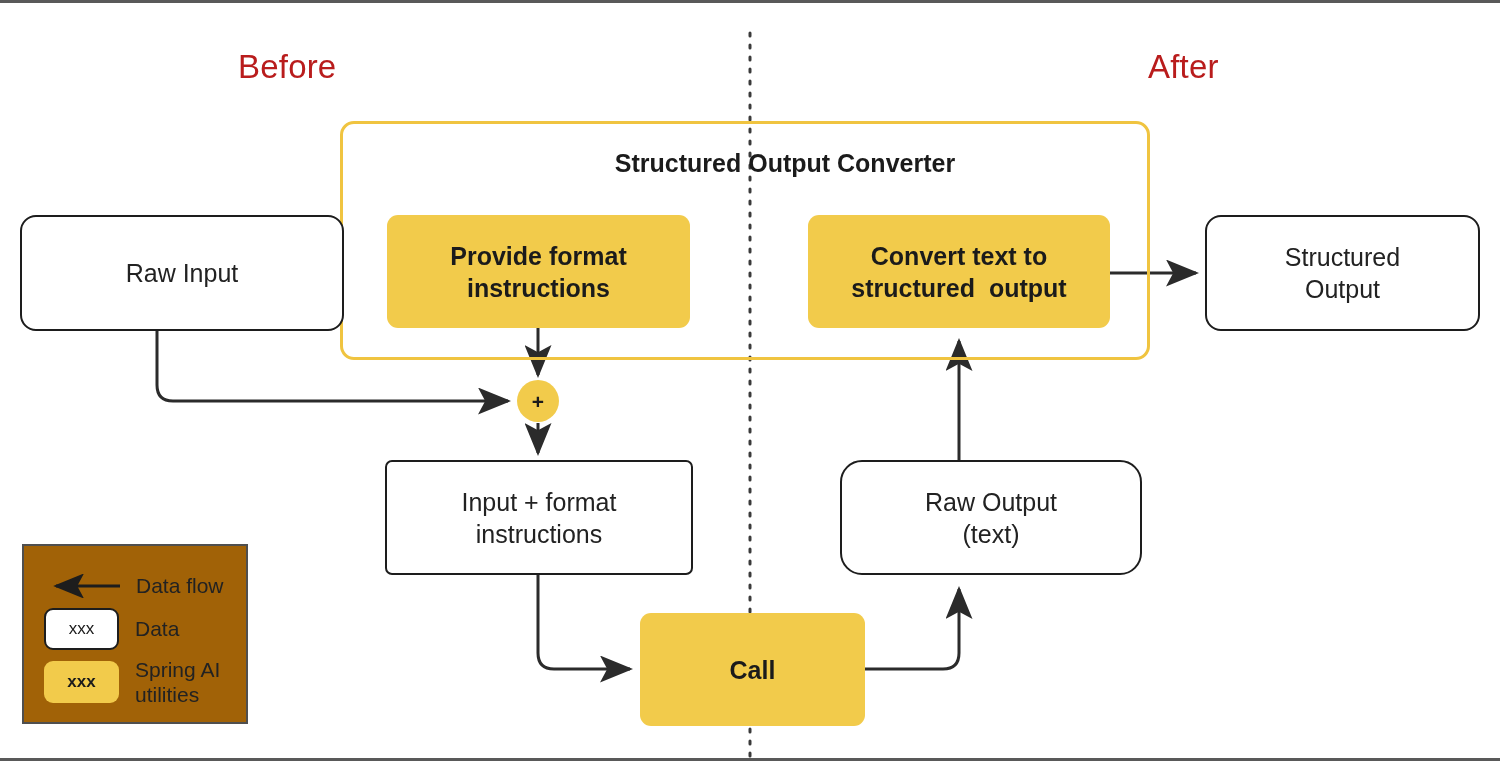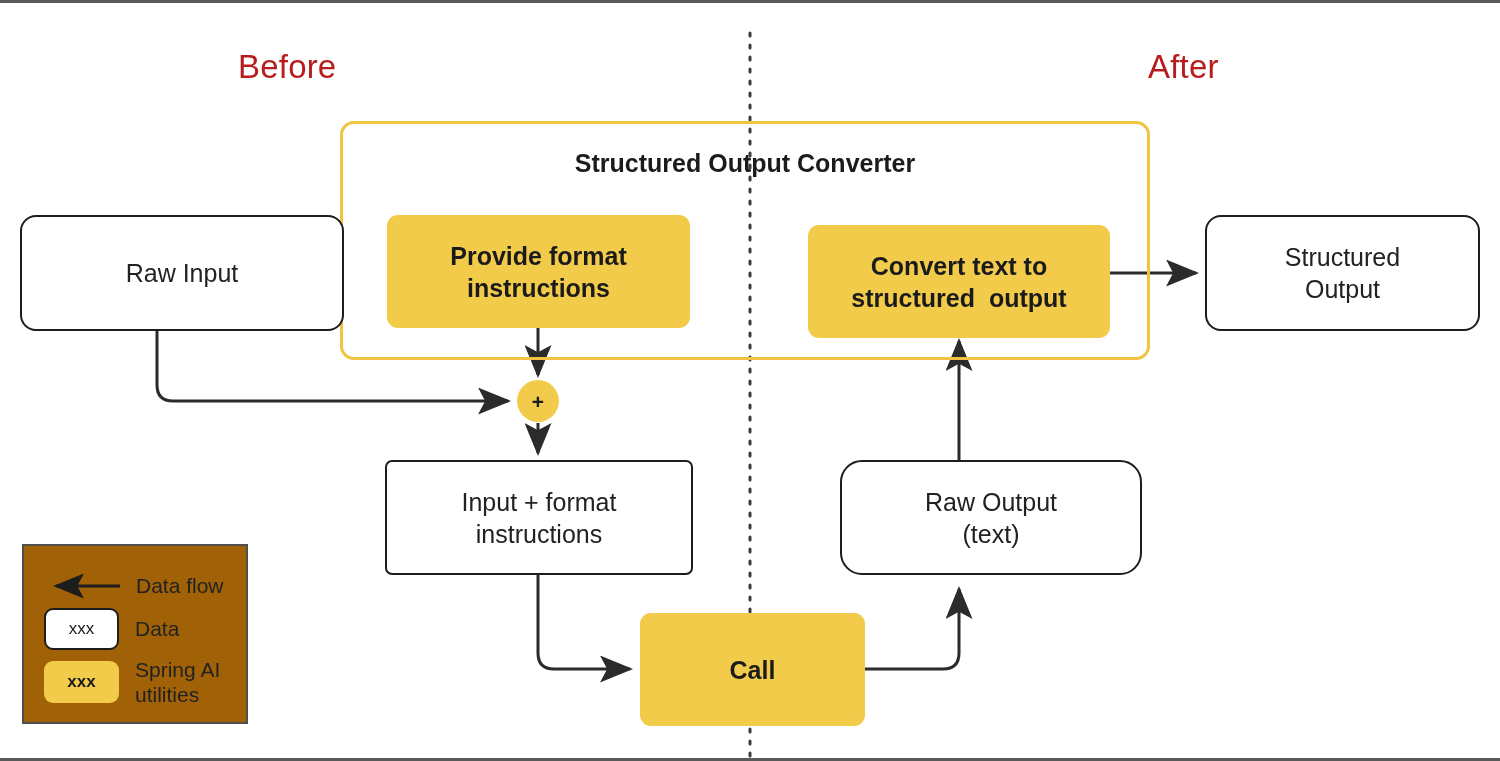--- a/index.html
+++ b/index.html
@@ -163,32 +163,32 @@
 
     <path d="M959,457 L959,338" fill="none" stroke="#2b2b2b" stroke-width="3" marker-end="url(#arw)"></path>
 
     <path d="M1110,270 L1196,270" fill="none" stroke="#2b2b2b" stroke-width="3" marker-end="url(#arw)"></path>
   </svg>
 
   <div class="hdr" style="left:238px; top:45px;">Before</div>
   <div class="hdr" style="left:1148px; top:45px;">After</div>
 
   <div class="converter-box" style="left:340px; top:118px; width:810px; height:239px;"></div>
-  <div class="converter-title" style="left:340px; top:146px; width:810px;">Structured Output Converter</div>
+  <div class="converter-title" style="left:340px; top:146px; width:810px;padding-left:40px;">Structured Output Converter</div>
 
   <div class="node data" style="left:20px; top:212px; width:324px; height:116px;">Raw Input</div>
 
   <div class="node util" style="left:387px; top:212px; width:303px; height:113px;">
     <div>
       <div>Provide format</div>
       <div>instructions</div>
     </div>
   </div>
 
-  <div class="node util" style="left:808px; top:212px; width:302px; height:113px;margin-top:10px;">
+  <div class="node util" style="left:808px; top:212px; width:302px; height:113px;">
     <div>
       <div>Convert text to</div>
       <div style="white-space:pre;">structured  output</div>
     </div>
   </div>
 
   <div class="node data" style="left:1205px; top:212px; width:275px; height:116px;">
     <div>
       <div>Structured</div>
       <div>Output</div>

